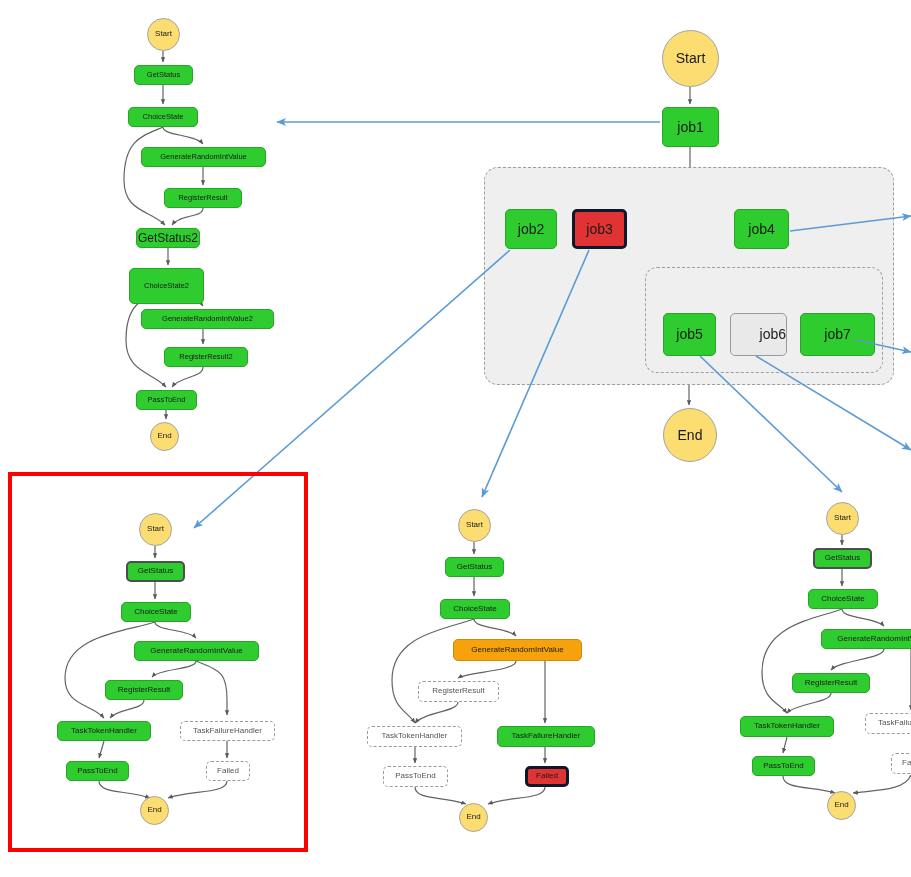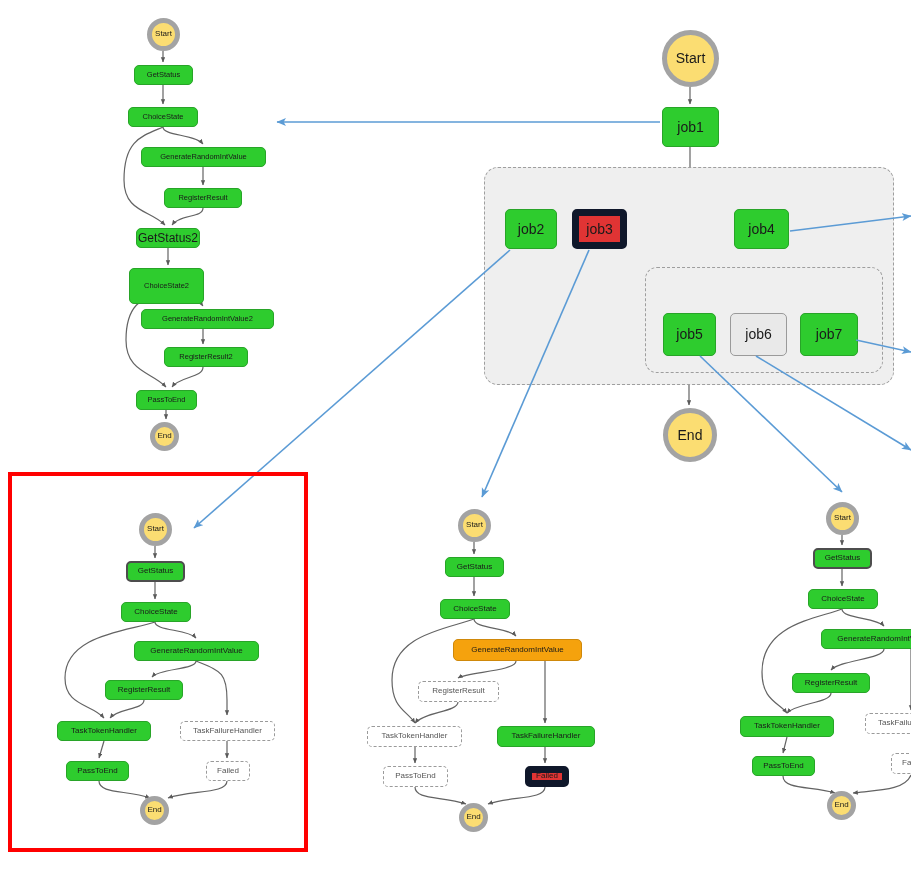--- a/index.html
+++ b/index.html
@@ -6,26 +6,26 @@
   body{width:911px;height:877px;position:relative;overflow:hidden;
        font-family:"Liberation Sans", sans-serif;}
   #stage{position:absolute;left:0;top:0;width:911px;height:877px;}
   svg.layer{position:absolute;left:0;top:0;width:911px;height:877px;overflow:visible;}
   #edges{z-index:1;}
   #bluelayer{z-index:4;}
   .node{position:absolute;z-index:3;box-sizing:border-box;display:flex;
         align-items:center;justify-content:center;text-align:center;
         border-radius:5px;color:#1a1a1a;line-height:1.05;white-space:nowrap;}
   .n-green{background:#2ecc2e;border:1px solid #28a428;}
-  .n-red{background:#e03434;border:7px solid #0f172a;}
+  .n-red{background:#e03434;border:3px solid #0f172a;}
   .n-orange{background:#f5a20d;border:1px solid #cf880a;}
-  .n-grey{background:#e9e9e9;border:1px solid #9a9a9a;}
+  .n-grey{background:#e9e9e9;border:1px solid #9a9a9a;justify-content:flex-end;}
   .n-dash{background:#ffffff;border:1px dashed #9a9a9a;color:#555;}
   .n-active{border:2px solid #4d4d4d;}
-  .n-circle{background:#fbdd72;border:5px solid #a3a3a3;border-radius:50%;}
+  .n-circle{background:#fbdd72;border:1px solid #a3a3a3;border-radius:50%;}
   .group{position:absolute;z-index:2;box-sizing:border-box;
          background:#efefef;border:1px dashed #9e9e9e;border-radius:14px;}
   .group-inner{position:absolute;z-index:2;box-sizing:border-box;
          background:#efefef;border:1px dashed #9e9e9e;border-radius:12px;}
   .redbox{position:absolute;z-index:5;box-sizing:border-box;
           border:4px solid #ff0000;background:transparent;}
 </style>
 </head>
 <body>
 
@@ -139,21 +139,21 @@
     </div>
     <div class="node n-green" style="left: 734px; top: 209px; width: 55px; height: 40px; font-size: 14px;">
       <span>job4</span>
     </div>
     <div class="node n-green" style="left: 663px; top: 313px; width: 53px; height: 43px; font-size: 14px;">
       <span>job5</span>
     </div>
     <div class="node n-grey" style="left: 730px; top: 313px; width: 57px; height: 43px; font-size: 14px;">
       <span>job6</span>
     </div>
-    <div class="node n-green" style="left: 800px; top: 313px; width: 58px; height: 43px; font-size: 14px;">
+    <div class="node n-green" style="left: 800px; top: 313px; width: 75px; height: 43px; font-size: 14px;">
       <span>job7</span>
     </div>
     <div class="node n-circle" style="left: 663px; top: 408px; width: 54px; height: 54px; font-size: 14px;">
       <span>End</span>
     </div>
     <div class="node n-circle" style="left: 147px; top: 18px; width: 33px; height: 33px; font-size: 8px;">
       <span>Start</span>
     </div>
     <div class="node n-green" style="left: 134px; top: 65px; width: 59px; height: 20px; font-size: 7.5px;">
       <span>GetStatus</span>

